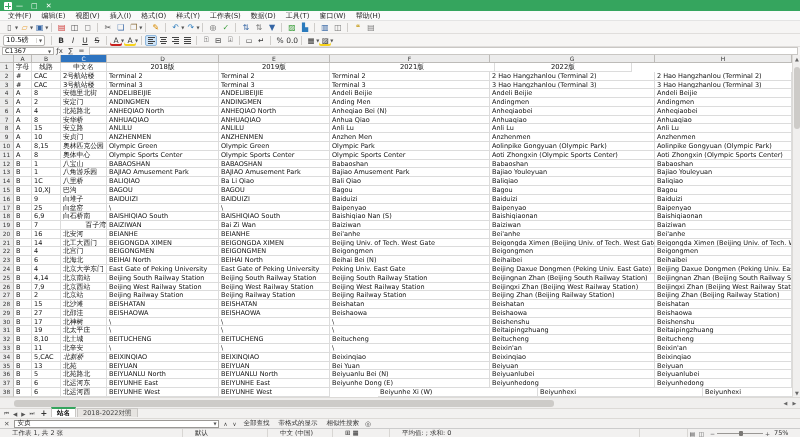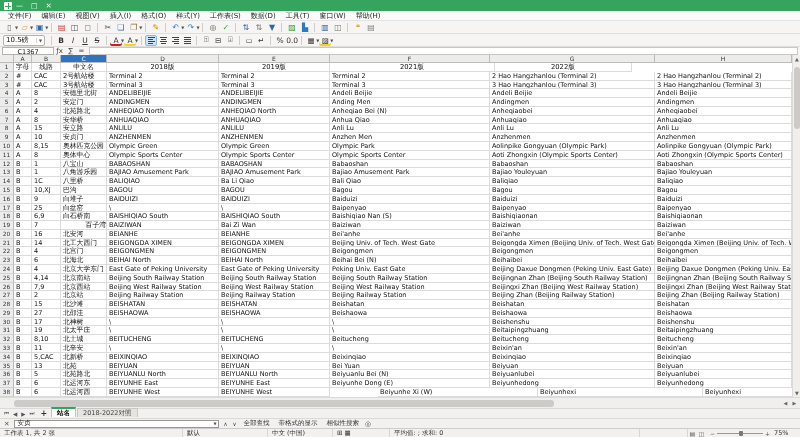--- a/index.html
+++ b/index.html
@@ -31,21 +31,21 @@
   .combo .cbtxt { flex:1; overflow:hidden; white-space:nowrap; }
   .combo .cbarr { font-size:4px; color:#555; padding-left:2px; border-left:1px solid #d8d6d3; }
   .fmtbtn { width:12px; height:11px; display:flex; align-items:center; justify-content:center; font-size:7.5px; border-radius:2px; color:#333; }
   .fmtbtn.active { background:#cde3f7; border:1px solid #90b8dd; }
   .alglyph { display:inline-block; width:7px; }
   .alglyph i { display:block; height:1px; background:#444; margin-top:1px; }
   .alglyph i.w2 { width:5px; } .alglyph i.w3 { width:7px; }
 
   
   #formulabar { height:9px; background:#f6f5f4; border-bottom:1px solid #d8d6d3; display:flex; align-items:center; padding:0 2px; }
-  #namebox { width:52px; height:8px; background:#fff; border:1px solid #b5b3b0; font-size:6.5px; display:flex; align-items:center; padding:0 2px;flex-direction:column; }
+  #namebox { width:52px; height:8px; background:#fff; border:1px solid #b5b3b0; font-size:6.5px; display:flex; align-items:center; padding:0 2px; }
   #namebox .nbtxt { flex:1; }
   #namebox .cbarr { font-size:4px; color:#555; }
   .fbico { width:11px; text-align:center; font-size:7px; color:#444; }
   #fxinput { flex:1; height:8px; background:#fff; border:1px solid #c9c7c4; margin-left:2px; }
 
   
   #sheet { position:absolute; top:55px; left:0; width:792px; height:342px; background:#fff; overflow:hidden; }
   .srow { display:flex; }
   .hcell, .rcell, .cell { flex:none; overflow:hidden; white-space:nowrap; }
   #colhead .hcell { height:8px; background:#ececec; border-right:1px solid #bdbbb8; border-bottom:1px solid #bdbbb8; font-size:6px; color:#333; text-align:center; line-height:8px; }
@@ -74,21 +74,21 @@
   #findbar { position:absolute; top:418px; left:0; width:800px; height:10px; background:#f2f1f0; border-top:1px solid #dcdad7; display:flex; align-items:center; padding-left:2px; gap:3px; }
   #findbar .closex { font-size:6.5px; color:#555; padding:0 2px; }
   #findinput { width:205px; height:8px; background:#fff; border:1px solid #9a9895; font-size:6.5px; display:flex; align-items:center; padding:0 2px; }
   #findinput .q { flex:1; } #findinput .cbarr { font-size:4px; color:#555; }
   #findbar .fnav { font-size:5.5px; color:#444; padding:0 1px; }
   #findbar .fbtn { font-size:6.5px; color:#333; padding:0 3px; white-space:nowrap; }
   #findbar .mag { font-size:7px; color:#444; }
 
   
   #statusbar { position:absolute; top:428px; left:0; width:800px; height:9px; background:#f2f1f0; border-top:1px solid #ccc; display:flex; align-items:center; font-size:6.5px; color:#333; }
-  #statusbar .seg { border-right:1px solid #d8d6d3; height:9px; line-height:9px; padding:0 4px; white-space:nowrap; overflow:hidden; }
+  #statusbar .seg { border-right:1px solid #d8d6d3; height:9px; line-height:9px; padding:0 12px; white-space:nowrap; overflow:hidden; }
   #statusbar .spacer { flex:1; border-right:1px solid #d8d6d3; height:9px; }
   .viewico { width:9px; text-align:center; font-size:6px; color:#555; }
   #zoomslider { display:flex; align-items:center; gap:2px; padding:0 4px; }
   #zoomslider .track { width:46px; height:1px; background:#9a9895; position:relative; }
   #zoomslider .knob { position:absolute; left:22px; top:-2px; width:4px; height:5px; background:#7a7875; border-radius:1px; }
   #zoomslider .pm { font-size:6px; color:#555; }
 </style>
 </head>
 <body>
 
@@ -606,21 +606,21 @@
           <span class="cell" style="width: 112px;">\</span>
           <span class="cell" style="width: 111px;">\</span>
           <span class="cell" style="width: 160px;">\</span>
           <span class="cell" style="width: 165px;">Beixin'an</span>
           <span class="cell" style="width: 137px;">Beixin'an</span>
         </div>
         <div class="srow">
           <span class="rcell" style="width: 14px;">34</span>
           <span class="cell" style="width: 18px;">B</span>
           <span class="cell" style="width: 29px;">5,CAC</span>
-          <span class="cell cn" style="width: 46px;">北新桥</span>
+          <span class="cell cn" style="width: 46px; font-style: italic;">北新桥</span>
           <span class="cell" style="width: 112px;">BEIXINQIAO</span>
           <span class="cell" style="width: 111px;">BEIXINQIAO</span>
           <span class="cell" style="width: 160px;">Beixinqiao</span>
           <span class="cell" style="width: 165px;">Beixinqiao</span>
           <span class="cell" style="width: 137px;">Beixinqiao</span>
         </div>
         <div class="srow">
           <span class="rcell" style="width: 14px;">35</span>
           <span class="cell" style="width: 18px;">B</span>
           <span class="cell" style="width: 29px;">13</span>

